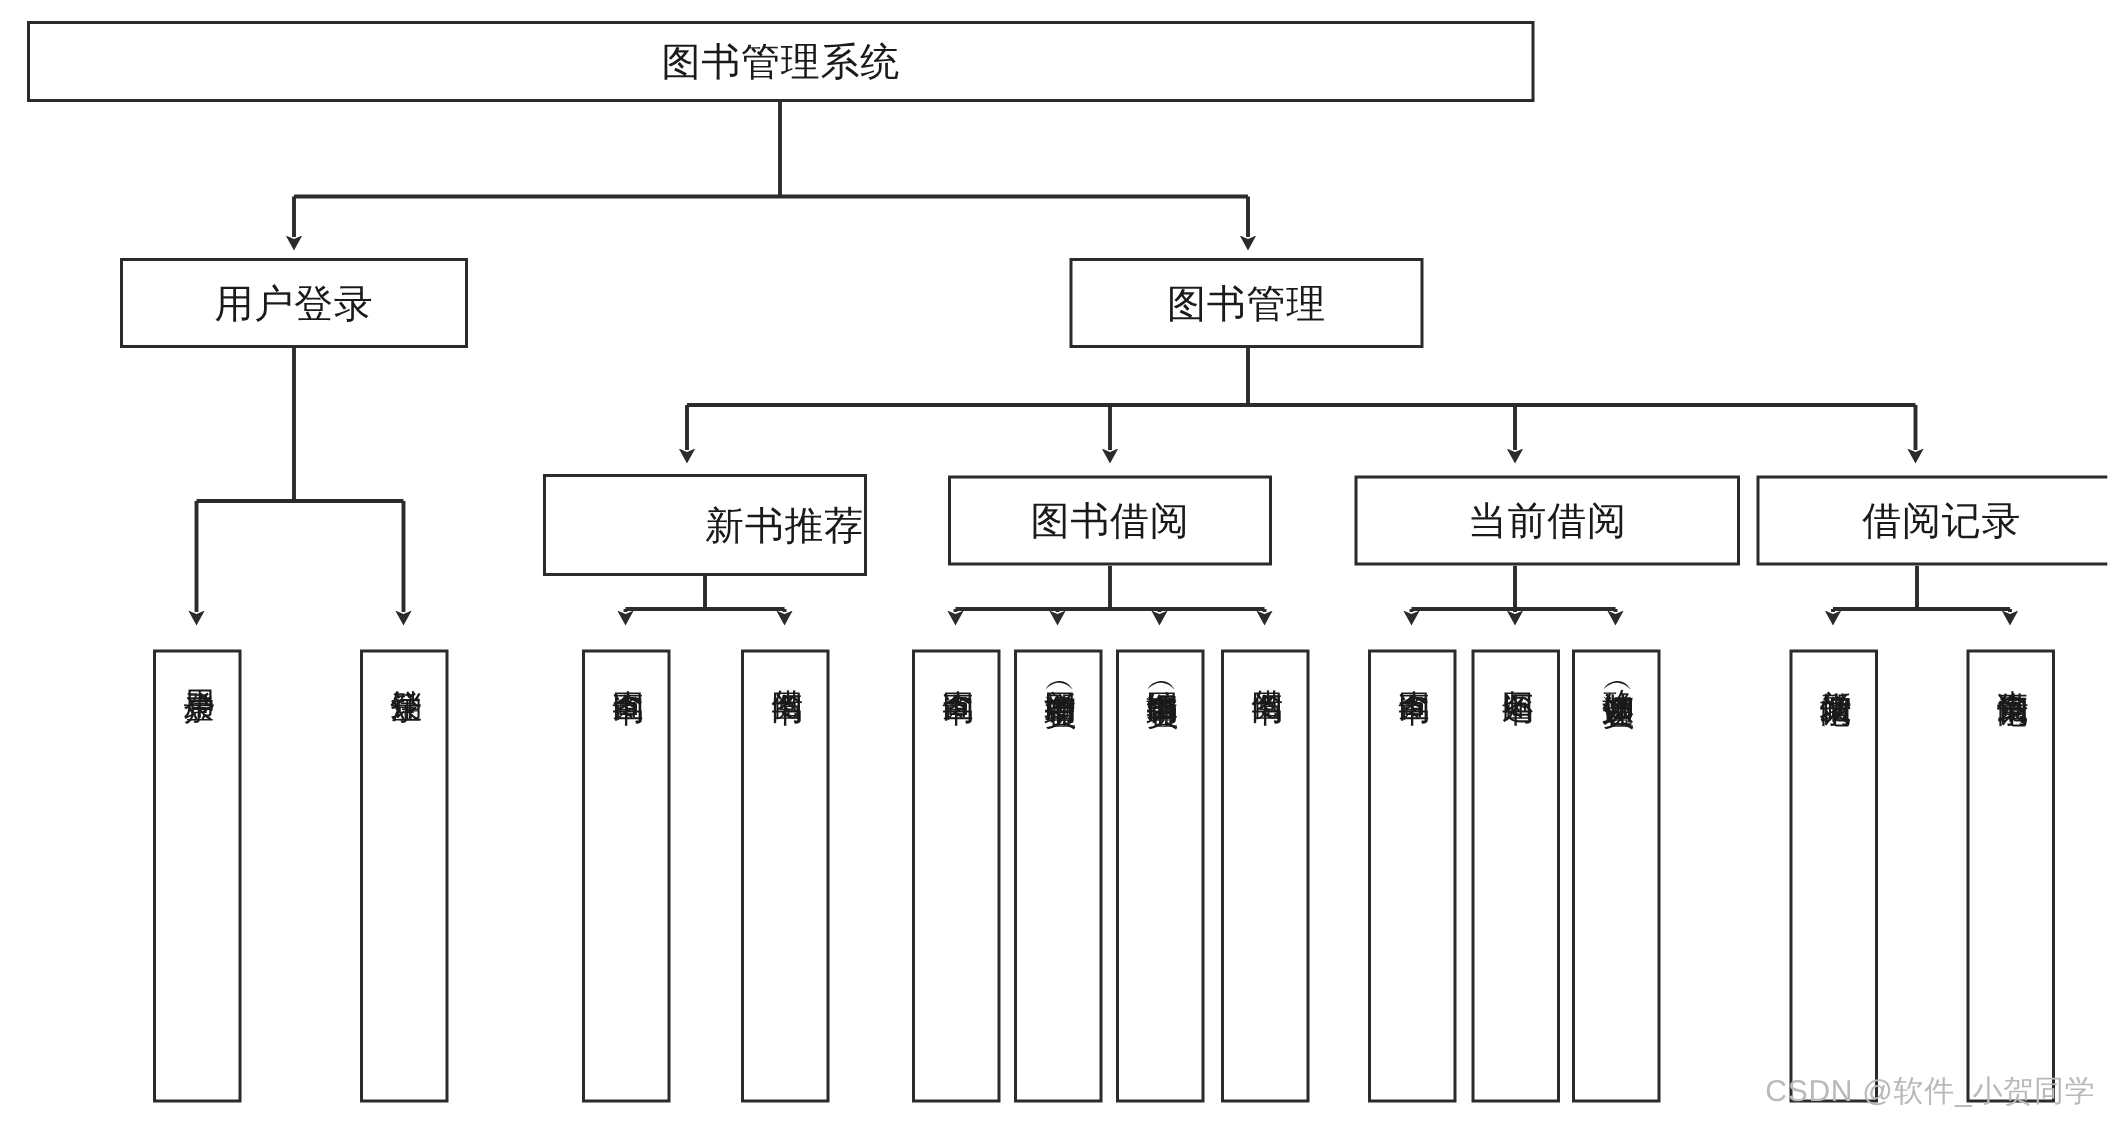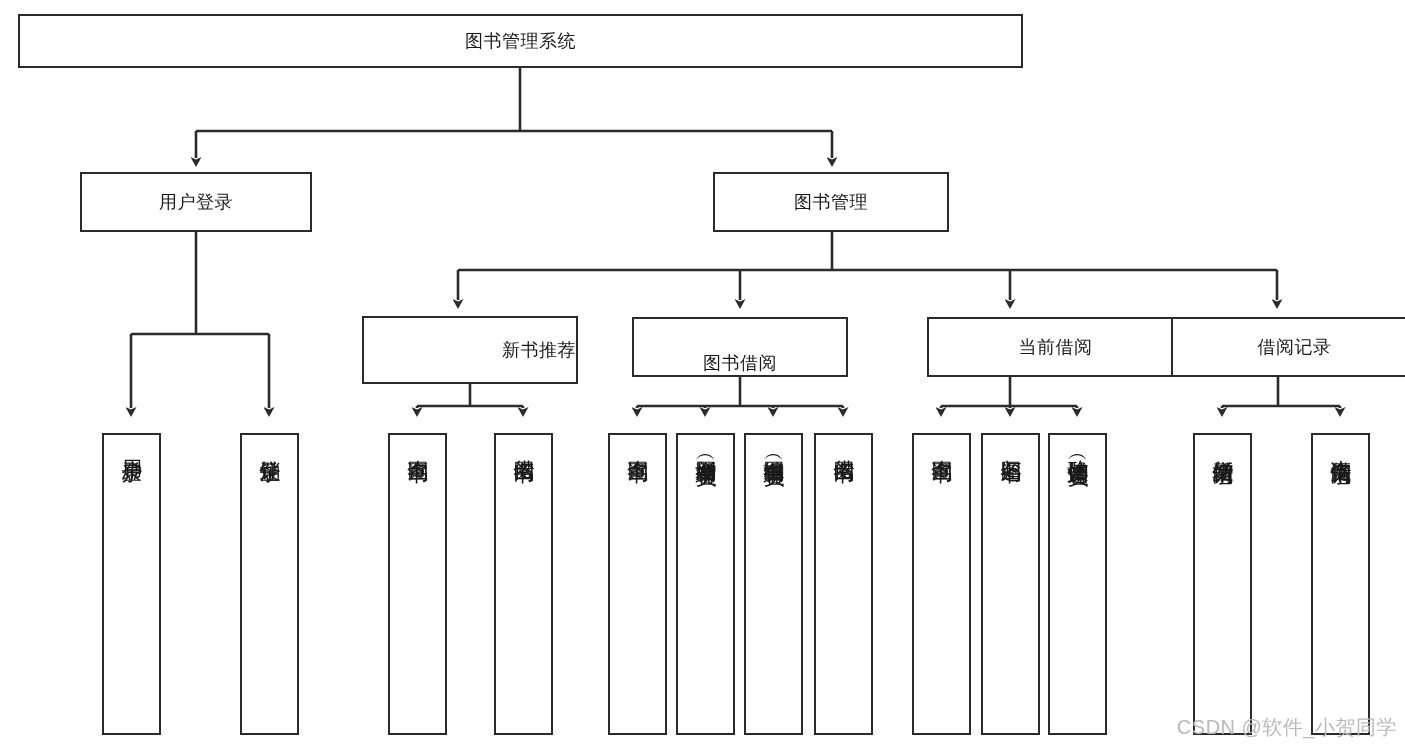--- a/index.html
+++ b/index.html
@@ -30,21 +30,21 @@
     position: absolute;
     box-sizing: border-box;
     border: 2px solid #2b2b2b;
     background: #ffffff;
     display: flex;
     align-items: center;
     justify-content: center;
     color: #1a1a1a;
   }
   .node.horiz {
-    font-size: 18px;
+    font-size: 26px;
     letter-spacing: 0.5px;
     font-family: Liberation Serif, serif;
   }
   .node.vert {
     align-items: flex-start;
     padding-top: 8px;
   }
   .node.vert .vtext {
     writing-mode: vertical-rl;
     text-orientation: upright;
@@ -131,24 +131,24 @@
   <div class="node horiz" style="left:80px; top:172px; width:232px; height:60px;">
     <span class="label">用户登录</span>
   </div>
   <div class="node horiz" style="left:713px; top:172px; width:236px; height:60px;">
     <span class="label">图书管理</span>
   </div>
 
   <div class="node horiz" style="left:362px; top:316px; width:216px; height:68px;justify-content:flex-end;">
     <span class="label">新书推荐</span>
   </div>
-  <div class="node horiz" style="left:632px; top:317px; width:216px; height:60px;align-items:flex-end;">
+  <div class="node horiz" style="left:632px; top:317px; width:216px; height:60px;">
     <span class="label">图书借阅</span>
   </div>
-  <div class="node horiz" style="left:903px; top:317px; width:257px; height:60px;margin-left:24px;">
+  <div class="node horiz" style="left:903px; top:317px; width:257px; height:60px;">
     <span class="label">当前借阅</span>
   </div>
   <div class="node horiz" style="left:1171px; top:317px; width:247px; height:60px;">
     <span class="label">借阅记录</span>
   </div>
 
   <div class="node vert" style="left:102px; top:433px; width:59px; height:302px;">
     <span class="vtext">用户登录</span>
   </div>
   <div class="node vert" style="left:240px; top:433px; width:59px; height:302px;">

